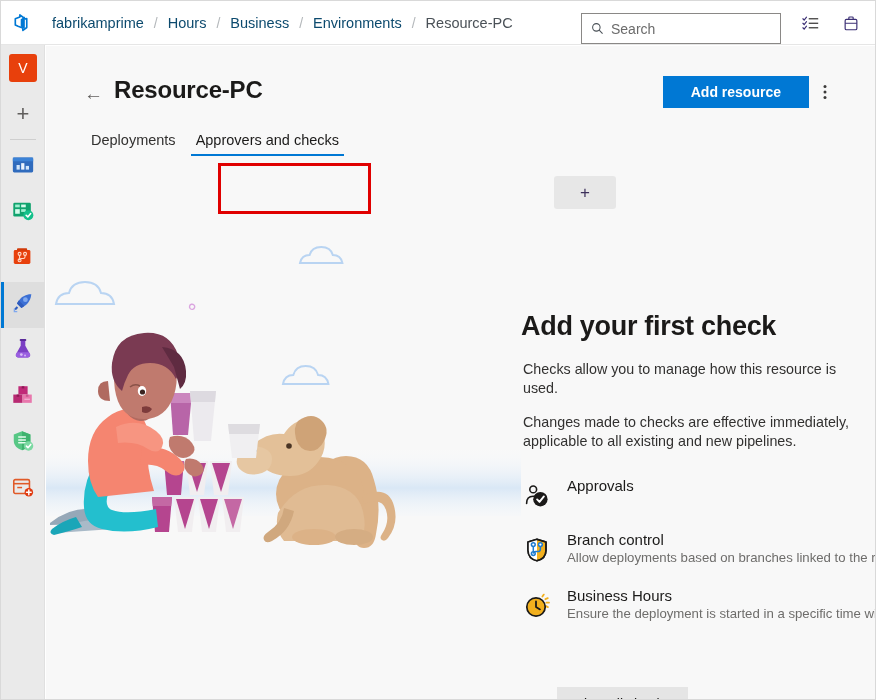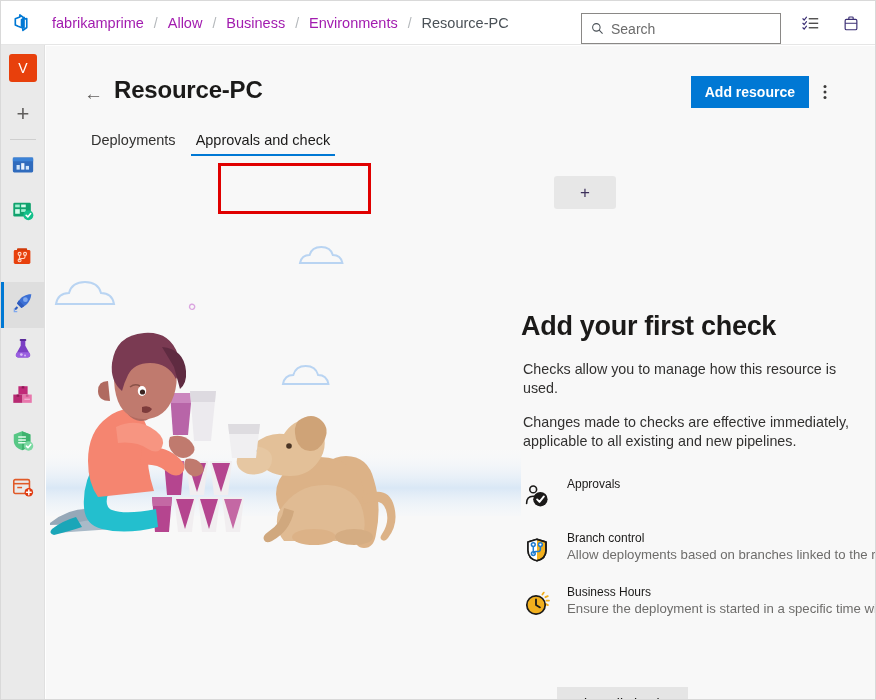--- a/index.html
+++ b/index.html
@@ -46,21 +46,21 @@
     flex: 0 0 44px;
   }
   .breadcrumb {
     display: flex;
     align-items: center;
     height: 100%;
     margin-left: 6px;
   }
   .crumb {
     font-size: 14.5px;
-    color: #a21caf;
+    color: #0c4a6e;
     padding: 0 1px;
     white-space: nowrap;
   }
   .crumb.last { color: #4a5157; }
   .crumb-sep {
     color: #b4b8bb;
     font-size: 14px;
     margin: 0 9px;
   }
   .searchbox {
@@ -195,21 +195,21 @@
     position: absolute;
     right: 66px;
     top: 30px;
     background: #0078d4;
     color: #ffffff;
     font-size: 14px;
     font-weight: bold;
     font-family: "Liberation Sans", sans-serif;
     border: none;
     height: 32px;
-    padding: 0 14px;
+    padding: 0 28px;
     cursor: pointer;
   }
   .more-btn {
     position: absolute;
     right: 36px;
     top: 32px;
     width: 28px; height: 28px;
     display: flex; align-items: center; justify-content: center;
     cursor: pointer;
     color: #3b3a39;
@@ -319,21 +319,21 @@
   .check-ico {
     width: 32px;
     flex: 0 0 32px;
     display: flex;
     align-items: center;
     justify-content: center;
     padding-top: 6px;
   }
   .check-text { padding-left: 14px; }
   .check-title {
-    font-size: 12px;
+    font-size: 15px;
     color: #1b1a19;
     margin-bottom: 2px;
   }
   .check-sub {
     font-size: 13.2px;
     color: #6e6d6b;
     white-space: nowrap;
   }
   .btn-secondary {
     position: absolute;
@@ -359,21 +359,21 @@
     <div class="org-logo">
       <svg width="22" height="22" viewBox="0 0 24 24" aria-hidden="true">
         <path d="M3.6 14.1 V7.4 l5.0-1.9 V3.2 l6.0 4.4 1.5-0.4 V16.9 l-4.2 3.2 -0.2-2.6 -5.1-2.0 z" fill="none" stroke="#0078d4" stroke-width="1.8" stroke-linejoin="round"></path>
         <path d="M9.5 8.0 L14.0 5.0 V18.6 L9.5 15.9 z" fill="#0078d4"></path>
       </svg>
     </div>
 
     <div class="breadcrumb">
       <span class="crumb">fabrikamprime</span>
       <span class="crumb-sep">/</span>
-      <span class="crumb">Allow</span>
+      <span class="crumb">Hours</span>
       <span class="crumb-sep">/</span>
       <span class="crumb">Business</span>
       <span class="crumb-sep">/</span>
       <span class="crumb">Environments</span>
       <span class="crumb-sep">/</span>
       <span class="crumb last">Resource-PC</span>
     </div>
 
     <div class="searchbox">
       <span class="s-icon">
@@ -537,21 +537,21 @@
           <circle cx="2" cy="13.4" r="1.5" fill="#3b3a39"></circle>
         </svg>
       </div>
     </div>
 
     <div class="tabs">
       <div class="tab">
         <span>Deployments</span>
       </div>
       <div class="tab selected">
-        <span>Approvals and check</span>
+        <span>Approvers and checks</span>
         <span class="tab-underline"></span>
       </div>
     </div>
     <div class="highlight-box"></div>
 
     <div class="plus-card">
       <span class="pc-plus">+</span>
     </div>
 
     <div class="illus">

